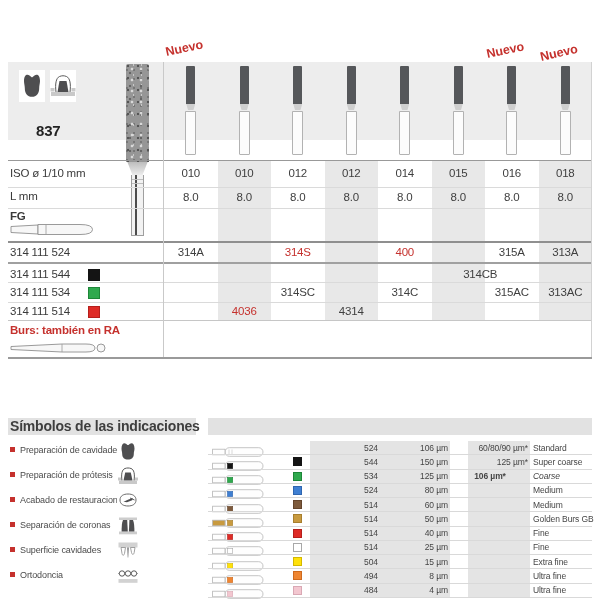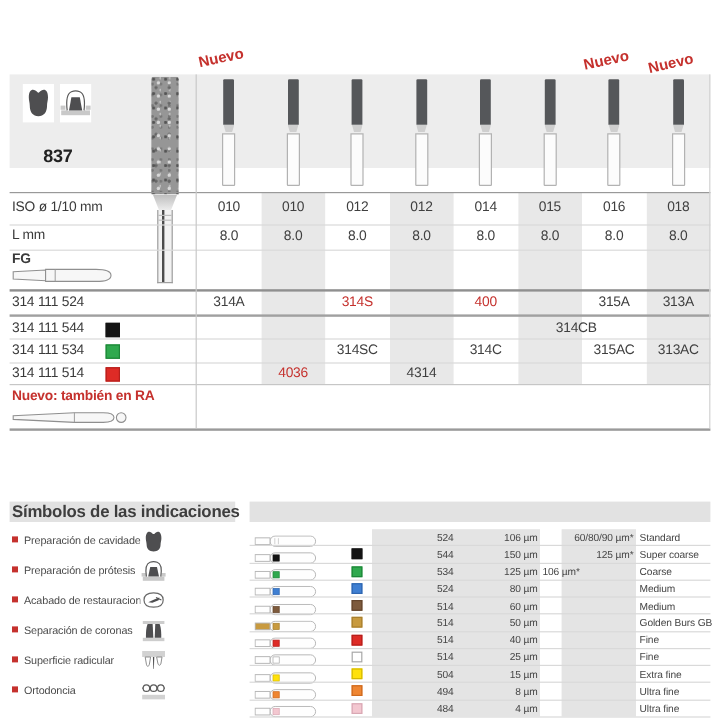--- a/index.html
+++ b/index.html
@@ -68,21 +68,21 @@
   <div class="abs lbl bold" style="left:10px;top:210px;">FG</div>
 
   <div class="abs" style="left:10px;top:222px;">
     <svg width="84" height="15" viewBox="0 0 84 15">
       <path d="M1,4.5 L28,3 L28,12 L1,10.5 Z" fill="#f7f7f7" stroke="#8f8f8f" stroke-width="0.9"></path>
       <path d="M28,2.5 H70 Q82.5,2.5 82.5,7.5 Q82.5,12.5 70,12.5 H28 Z" fill="#f7f7f7" stroke="#8f8f8f" stroke-width="0.9"></path>
       <line x1="36" y1="2.5" x2="36" y2="12.5" stroke="#9a9a9a" stroke-width="0.8"></line>
     </svg>
   </div>
 
-  <div class="abs lbl bold red" style="left:10px;top:324px;">Nuevo: también en RA</div>
+  <div class="abs lbl bold red" style="left:10px;top:324px;">Burs: también en RA</div>
 
   <div class="abs" style="left:10px;top:341px;">
     <svg width="102" height="15" viewBox="0 0 102 15">
       <path d="M1,5.5 L52,3 H76 Q85,3 85,7 Q85,11 76,11 H52 L1,8.5 Z" fill="#f7f7f7" stroke="#8f8f8f" stroke-width="0.9"></path>
       <line x1="52" y1="3" x2="52" y2="11" stroke="#9a9a9a" stroke-width="0.8"></line>
       <circle cx="91" cy="7" r="4" fill="#f7f7f7" stroke="#8f8f8f" stroke-width="0.9"></circle>
     </svg>
   </div>
 
   <div class="abs titleband" style="left:8px;top:418px;width:188px;"></div>
@@ -120,21 +120,21 @@
         <div class="abs symlbl" style="left: 20px; top: 520px;">Separación de coronas</div>
         <div class="abs" style="left: 117px; top: 514px; width: 22px; height: 22px; background: rgb(255, 255, 255);"><svg width="22" height="22" viewBox="0 0 22 22">
             <path d="M2,3.5 H20 V6 H2 Z" fill="#cdcdcd"></path>
             <rect x="2" y="17.5" width="18" height="2.8" fill="#cdcdcd"></rect>
             <path d="M6,6 L10.2,6 L10.8,17.5 L4.6,17.5 C4.6,13 4.8,8.5 6,6 Z" fill="#4e4e50"></path>
             <path d="M16,6 L12.4,6 L11.9,17.5 L17.4,17.5 C17.4,13 17.2,8.5 16,6 Z" fill="#4e4e50"></path>
           </svg></div>
       </div>
       <div class="abs" style="left: 0px; top: 0px;">
         <div class="abs" style="left: 10px; top: 547px; width: 5px; height: 5px; background: rgb(197, 49, 45);"></div>
-        <div class="abs symlbl" style="left: 20px; top: 545px;">Superficie radicular</div>
+        <div class="abs symlbl" style="left: 20px; top: 545px;">Superficie cavidades</div>
         <div class="abs" style="left: 117px; top: 539px; width: 22px; height: 22px; background: rgb(255, 255, 255);"><svg width="22" height="22" viewBox="0 0 22 22">
             <rect x="1.5" y="3.5" width="19" height="5" fill="#d2d2d2"></rect>
             <path d="M4,8.5 L8.5,8.5 L7.5,14.5 C7,16.8 5.3,16.8 5,14.5 Z" fill="#fff" stroke="#8a8a8a" stroke-width="0.8"></path>
             <path d="M13.5,8.5 L18,8.5 L17.2,13.5 C16.8,16 15,16 14.5,13.5 Z" fill="#fff" stroke="#8a8a8a" stroke-width="0.8"></path>
             <path d="M10.4,8.5 L11.6,8.5 L11.2,18.5 L10.8,18.5 Z" fill="#4e4e50"></path>
           </svg></div>
       </div>
       <div class="abs" style="left: 0px; top: 0px;">
         <div class="abs" style="left: 10px; top: 572px; width: 5px; height: 5px; background: rgb(197, 49, 45);"></div>
         <div class="abs symlbl" style="left: 20px; top: 570px;">Ortodoncia</div>
@@ -180,22 +180,22 @@
       <div class="abs" style="left: 208px; top: 468.5px; width: 384px; height: 1px; background: rgb(217, 217, 217);"></div>
       <div class="abs" style="left: 0px; top: 0px;">
         <div class="abs" style="left: 212px; top: 471.1px; width: 52px; height: 10px;"><svg width="52" height="10" viewBox="0 0 52 10">
             <rect x="13" y="0.7" width="38" height="8.6" rx="4.3" fill="#fefefe" stroke="#b5b5b5" stroke-width="0.8"></rect>
             <rect x="0.6" y="2.2" width="12.4" height="5.6" fill="#fefefe" stroke="#b5b5b5" stroke-width="0.8"></rect>
             <rect x="15.5" y="2.4" width="5.2" height="5.2" fill="#2fa94e" stroke="#1d8638" stroke-width="0.6"></rect>
           </svg></div>
         <div class="abs sq" style="left: 293px; top: 471.6px; width: 9px; height: 9px; background: rgb(47, 169, 78); border: 1px solid rgb(29, 134, 56);"></div>
         <div class="abs legtxt" style="left: 310px; top: 469px; width: 68px; height: 14.25px; line-height: 14.25px; text-align: right;">534</div>
         <div class="abs legtxt" style="left: 380px; top: 469px; width: 68px; height: 14.25px; line-height: 14.25px; text-align: right;">125 µm</div>
-        <div class="abs legtxt" style="left: 452px; top: 469px; width: 76px; height: 14.25px; line-height: 14.25px; text-align: left;">106 µm*</div>
-        <div class="abs legtxt" style="left: 533px; top: 469px; width: 62px; height: 14.25px; line-height: 14.25px;">Coarse</div>
+        <div class="abs legtxt" style="left: 452px; top: 469px; width: 76px; height: 14.25px; line-height: 14.25px; text-align: center; font-weight: bold;">106 µm*</div>
+        <div class="abs legtxt" style="left: 533px; top: 469px; width: 62px; height: 14.25px; line-height: 14.25px; font-style: italic;">Coarse</div>
       </div>
       <div class="abs" style="left: 208px; top: 482.75px; width: 384px; height: 1px; background: rgb(217, 217, 217);"></div>
       <div class="abs" style="left: 0px; top: 0px;">
         <div class="abs" style="left: 212px; top: 485.35px; width: 52px; height: 10px;"><svg width="52" height="10" viewBox="0 0 52 10">
             <rect x="13" y="0.7" width="38" height="8.6" rx="4.3" fill="#fefefe" stroke="#b5b5b5" stroke-width="0.8"></rect>
             <rect x="0.6" y="2.2" width="12.4" height="5.6" fill="#fefefe" stroke="#b5b5b5" stroke-width="0.8"></rect>
             <rect x="15.5" y="2.4" width="5.2" height="5.2" fill="#3f7fd2" stroke="#2f66b0" stroke-width="0.6"></rect>
           </svg></div>
         <div class="abs sq" style="left: 293px; top: 485.85px; width: 9px; height: 9px; background: rgb(63, 127, 210); border: 1px solid rgb(47, 102, 176);"></div>
         <div class="abs legtxt" style="left: 310px; top: 483.25px; width: 68px; height: 14.25px; line-height: 14.25px; text-align: right;">524</div>

